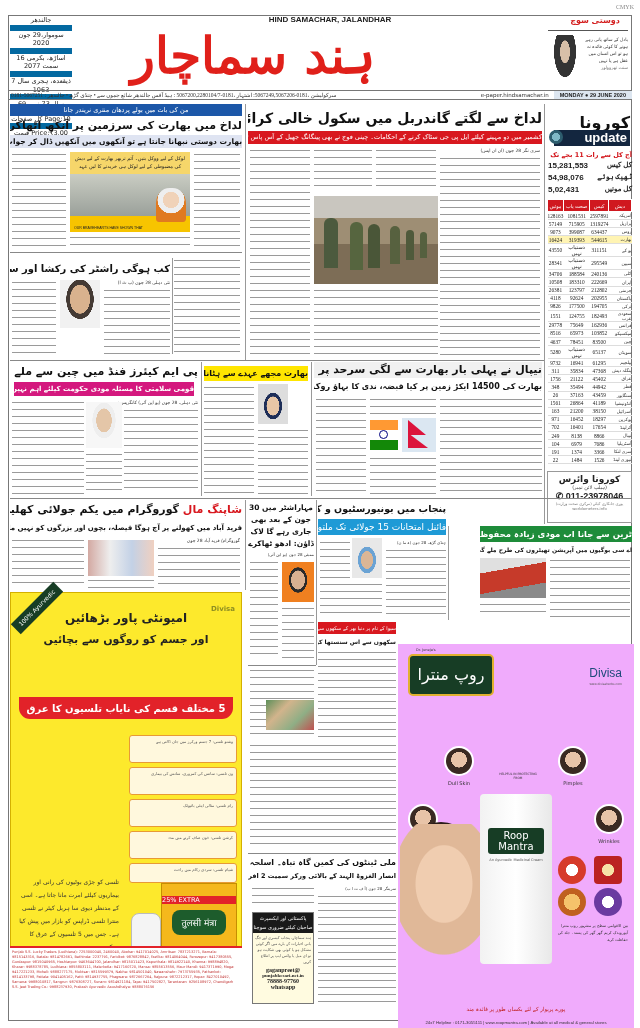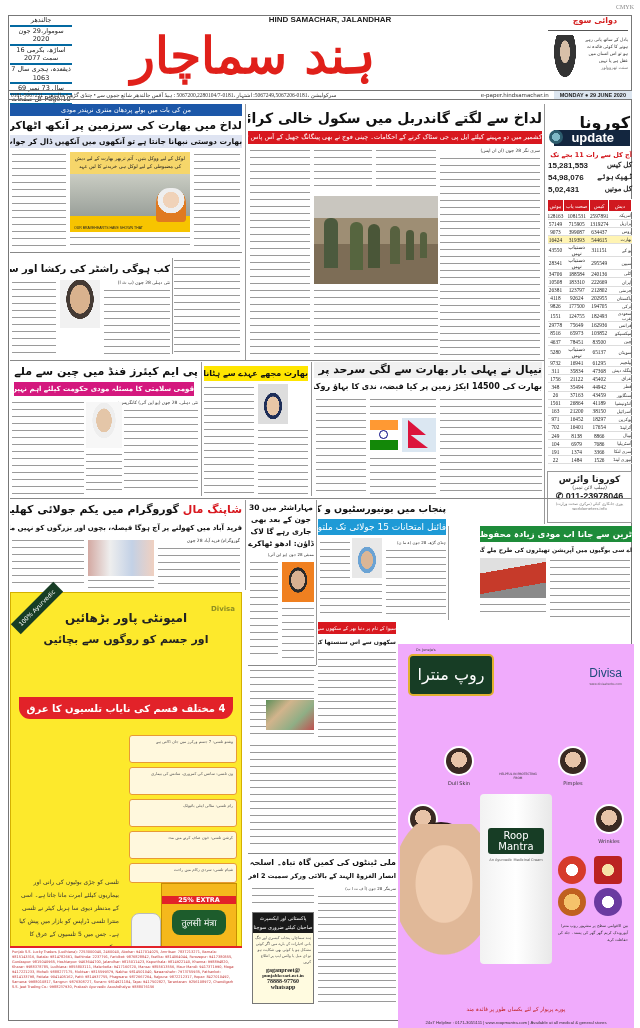--- a/index.html
+++ b/index.html
@@ -2,42 +2,42 @@
 <html><head>
 <meta charset="utf-8">
 <style>
 *{box-sizing:border-box;margin:0;padding:0}
 body{width:640px;height:1028px;background:#fff;font-family:"DejaVu Sans",sans-serif;position:relative;overflow:hidden;color:#222}
 .rtl{direction:rtl;text-align:right}
 .frame{position:absolute;left:8px;top:15px;width:624px;height:1006px;border:1px solid #777}
 .cmyk{position:absolute;right:6px;top:4px;font-size:6px;color:#888;font-family:"Liberation Serif",serif}
 
 .mast-left{position:absolute;left:10px;top:16px;width:62px;height:72px;font-size:6.5px;text-align:center;line-height:8.6px}
-.mast-left div{border-bottom:2px solid #0369a1}
+.mast-left div{border-bottom:6px solid #0369a1}
 .mast-left div:last-child{border:none}
 .eng-title{position:absolute;left:240px;top:15px;width:180px;text-align:center;font-size:8px;font-weight:bold;font-family:"Liberation Sans",sans-serif}
 .logo{position:absolute;left:98px;top:22px;width:310px;height:68px;font-family:"DejaVu Serif",serif;font-size:50px;font-weight:bold;color:#e0201a;text-align:center;line-height:68px;direction:rtl;letter-spacing:-1px}
 .thought-title{position:absolute;left:560px;top:16px;width:70px;text-align:center;font-size:8px;color:#d42020;font-weight:bold}
 .thought-rule{position:absolute;left:548px;top:30px;width:80px;border-top:1px solid #555}
 .sage{position:absolute;left:548px;top:35px;width:34px;height:56px;background:radial-gradient(ellipse at 50% 30%,#d8c0a8 0 20%,#333 21% 45%,#fff 46%)}
 .thought-text{position:absolute;left:584px;top:36px;width:44px;font-size:4.5px;line-height:7px;color:#333}
 .dateline{position:absolute;left:8px;top:90px;width:624px;height:10px;border-top:1px solid #777;border-bottom:1px solid #777;font-size:5.5px;line-height:9px;display:flex;justify-content:space-between;white-space:nowrap;overflow:hidden}
 .dateline .dl-date{background:#dde6f0;padding:0 6px;font-weight:bold;font-family:"Liberation Sans",sans-serif}
 .dateline .dl-phones{padding-left:3px;color:#333;font-family:"Liberation Serif",serif}
 .dateline .dl-web{color:#333}
 
 .bar{position:absolute;color:#fff;font-size:8px;font-weight:bold;text-align:center;direction:rtl;white-space:nowrap;overflow:hidden}
 .hl{position:absolute;font-weight:bold;direction:rtl;text-align:center;white-space:nowrap;overflow:hidden;color:#111}
 .txt{position:absolute;font-size:4px;line-height:7px;color:#555;direction:rtl;text-align:justify;overflow:hidden;background:repeating-linear-gradient(#fff 0 2px,#9a9a9a 2px 3.3px,#fff 3.3px 7px)}
 .photo{position:absolute;overflow:hidden}
 .vrule{position:absolute;border-left:1px solid #999}
 .hrule{position:absolute;border-top:1px solid #888}
 
 .cor-title{position:absolute;left:545px;top:113px;width:85px;font-size:16px;font-weight:bold;color:#111;text-align:right}
-.cor-update{position:absolute;left:554px;top:130px;width:76px;height:16px;background:#13263f;color:#fff;font-family:"Liberation Sans",sans-serif;font-weight:bold;font-size:13px;line-height:16px;text-align:right;padding-right:16px}
+.cor-update{position:absolute;left:554px;top:130px;width:76px;height:16px;background:#13263f;color:#fff;font-family:"Liberation Sans",sans-serif;font-weight:bold;font-size:13px;line-height:16px;text-align:right;padding-right:3px}
 .cor-sub{position:absolute;left:548px;top:151px;width:84px;font-size:6.5px;color:#d2141a;font-weight:bold;text-align:right;direction:rtl}
 .cor-stat{position:absolute;left:548px;width:84px;display:flex;justify-content:space-between;font-size:8px;font-weight:bold;font-family:"Liberation Sans",sans-serif}
 .cor-stat .lab{font-size:7px;direction:rtl}
 .cor-table{position:absolute;left:547px;top:199px;width:85px;border-collapse:collapse;font-family:"Liberation Serif",serif;font-size:5.3px}
 .cor-table th{background:#d0181f;color:#fff;font-size:5px;height:12px;border:1px solid #fff;font-weight:normal}
 .cor-table td{height:8.1px;text-align:center;border-bottom:1px solid #ddd;padding:0}
 .cor-table tr.hi td{background:#fff4b3}
 .cor-table td.st{font-size:4.5px;direction:rtl;text-align:right;color:#333}
 .helpline{position:absolute;left:547px;top:471px;width:85px;height:52px;border:1px solid #999;text-align:center}
 .helpline .h1{font-size:9px;font-weight:bold;margin-top:2px}
@@ -51,21 +51,21 @@
 .ad1 .h{position:absolute;left:0;width:100%;text-align:center;font-weight:bold;direction:rtl}
 .ad1 .green-pill{position:absolute;left:16px;top:86px;width:200px;height:22px;background:#1f5e2e;border-radius:11px;color:#fff;font-size:10px;font-weight:bold;text-align:center;line-height:22px;direction:rtl}
 .ad1 .red-pill{position:absolute;left:8px;top:104px;width:214px;height:22px;background:#e22229;border-radius:0 0 11px 11px;color:#fff;font-size:10px;font-weight:bold;text-align:center;line-height:24px;direction:rtl}
 .ad1 .brand{position:absolute;left:14px;top:142px;width:96px;height:118px;background:#205a2a;border-radius:10px;color:#fff;font-size:22px;font-weight:bold;text-align:center;direction:rtl;line-height:36px;padding-top:18px}
 .ad1 .brand small{display:block;font-size:4px;line-height:6px;color:#ddd}
 .ad1 .benefit{position:absolute;left:118px;width:108px;height:28px;background:#fff8dd;border:1px solid #e89a35;border-radius:3px;font-size:4px;line-height:6px;color:#555;direction:rtl;padding:3px}
 .ad1 .body{position:absolute;left:8px;top:282px;width:100px;font-size:6px;line-height:13px;color:#333;direction:rtl;text-align:right}
 .ad1 .notice{position:absolute;left:8px;top:378px;width:116px;height:38px;background:#e22229;color:#fff;font-size:5.5px;line-height:11px;direction:rtl;text-align:right;padding:2px}
 .ad1 .notice span{background:#223d9a;padding:0 2px}
 .ad1 .box{position:absolute;left:150px;top:290px;width:76px;height:86px;background:#f5b81c;border:1px solid #c58f00}
-.ad1 .box .extra{background:#e22229;color:#fff;font-size:6.5px;font-weight:bold;text-align:center;margin-top:12px}
+.ad1 .box .extra{background:#e22229;color:#fff;font-size:6.5px;font-weight:normal;margin-top:12px}
 .ad1 .box .nm{background:#1d5c2c;color:#fff;font-size:9px;margin:6px 10px;text-align:center;border-radius:8px;padding:6px 0}
 .ad1 .bottle{position:absolute;left:120px;top:320px;width:30px;height:60px;background:#f4f4f4;border:1px solid #bbb;border-radius:8px 8px 3px 3px}
 .ad-dealers{position:absolute;left:10px;top:946px;width:232px;height:72px;background:#fff;font-size:3.5px;line-height:5px;color:#c03030;padding:2px;overflow:hidden;border-top:2px solid #e22229}
 .ad2{position:absolute;left:398px;top:644px;width:236px;height:398px;background:#f0abfc}
 .ad2 .logo2{position:absolute;left:10px;top:10px;width:86px;height:42px;background:#173d25;border:2px solid #e0b030;border-radius:5px;color:#fff;font-size:16px;text-align:center;line-height:38px;direction:rtl}
 .ad2 .divisa{position:absolute;right:12px;top:22px;font-size:12px;color:#1d4a7a;font-family:"Liberation Sans",sans-serif}
 .ad2 .face{position:absolute;width:30px;height:30px;border-radius:50%;background:radial-gradient(circle at 50% 45%,#e8c4a8 0 40%,#3a2a22 41%);border:2px solid #fff}
 .ad2 .flabel{position:absolute;font-size:5px;color:#333;text-align:center;width:40px}
 .ad2 .tube{position:absolute;left:82px;top:82px;width:72px;height:170px;background:linear-gradient(90deg,#f2f2f2,#fff,#e8e8e8);border-radius:4px}
 .ad2 .tube .lbl{position:absolute;left:8px;top:34px;width:56px;height:26px;background:#173d25;color:#fff;font-size:10px;text-align:center;line-height:11px;border-radius:3px;padding-top:2px}
@@ -91,37 +91,37 @@
   <div class="rtl" style="text-align:center">جالندھر</div>
   <div>سوموار،29 جون 2020</div>
   <div>16 اساڑھ، بکرمی سمت 2077</div>
   <div>7 ذیقعدہ، ہجری سال 1063</div>
   <div>سال 73 نمبر 69</div>
   <div>کل صفحات Page:10</div>
   <div>قیمت Price:₹3.00</div>
 </div>
 <div class="eng-title">HIND SAMACHAR, JALANDHAR</div>
 <div class="logo">ہند سماچار</div>
-<div class="thought-title">دوائی سوچ</div>
+<div class="thought-title">دوستی سوچ</div>
 <div class="thought-rule"></div>
 <div class="sage"></div>
 <div class="thought-text rtl">
   <span>بادل کے ساتھ پانی رہے ہونے کا کوئی فائدہ نہ ہو تو اس انسان میں عقل ہے یا نہیں</span><br>
   <span style="color:#777">سنت تھروولور</span>
 </div>
 
 <div class="dateline">
   <span class="dl-phones">0181-5067251 : سرکولیشن ،0181-5067249,5067206: اشتہار ،0181-5067200,2280104/7 : ہیڈ آفس جالندھر  شائع  جموں سے  •  چنڈی گڑھ  •  جالندھر</span>
   <span style="display:flex">
     <span class="dl-web" style="padding:0 5px">e-paper.hindsamachar.in</span>
     <span class="dl-date">MONDAY ● 29 JUNE 2020</span>
   </span>
 </div>
 
-<div class="bar" style="left:10px;top:104px;width:232px;height:12px;background:#1c57a8;font-size:6.5px;line-height:12px;font-weight:normal">من کی بات میں بولے پردھان منتری نریندر مودی</div>
+<div class="bar" style="left:10px;top:104px;width:232px;height:12px;background:#1c57a8;font-size:6.5px;line-height:12px;font-weight:normal">من کی بات میں بولے پردھان منتری نریندر جانا</div>
 <div class="hl" style="left:10px;top:118px;width:232px;font-size:11px;line-height:16px">لداخ میں بھارت کی سرزمین پر آنکھ اٹھاکر دیکھنے والوں کو ملا کرارا جواب</div>
 <div class="hl" style="left:10px;top:135px;width:232px;height:13px;font-size:7.5px;line-height:13px;background:#dfe4f2">بھارت دوستی نبھانا جانتا ہے تو آنکھوں میں آنکھیں ڈال کر جواب دینا بھی جانتا ہے</div>
 <div class="txt" style="left:12px;top:152px;width:54px;height:95px"></div>
 <div class="photo" style="left:70px;top:152px;width:120px;height:80px;background:linear-gradient(#f6d66a 0 28%,#c9ccc2 28%,#9aa09a 80%,#f7c400 80%)">
   <div class="rtl" style="font-size:5px;line-height:8px;padding:2px 4px;color:#222;text-align:center">لوکل کے لیے ووکل بنیں۔ آتم نربھر بھارت کے لیے دیش کی مضبوطی کے لیے لوکل ہی خریدنے کا لیں عہد</div>
   <div style="position:absolute;right:4px;bottom:10px;width:30px;height:34px;border-radius:45% 45% 10% 10%;background:radial-gradient(circle at 50% 35%,#f0d2b8 0 30%,#eee 31% 50%,#e07a20 51%)"></div>
   <div style="position:absolute;left:4px;bottom:2px;font-size:3.5px;color:#222;font-family:'Liberation Sans',sans-serif">OUR BRAVEHEARTS HAVE SHOWN THAT</div>
 </div>
 <div class="txt" style="left:70px;top:235px;width:120px;height:12px"></div>
 <div class="txt" style="left:194px;top:152px;width:46px;height:95px"></div>
@@ -456,21 +456,21 @@
   <div class="em" style="font-size:5px">punjabkesari.net.in</div>
   <div class="em">78888-97760</div>
   <div class="em">whatsapp</div>
 </div>
 
 <div class="ad1">
   <div class="ribbon">100% Ayurvedic</div>
   <div class="divisa">Divisa</div>
   <div class="h" style="top:40px;font-size:11px">اور جسم کو روگوں سے بچائیں</div>
   <div class="h" style="top:18px;font-size:12px">امیونٹی پاور بڑھائیں</div>
-  <div class="red-pill">4 مختلف قسم کی نایاب تلسیوں کا عرق</div>
+  <div class="red-pill">5 مختلف قسم کی نایاب تلسیوں کا عرق</div>
   <div class="benefit" style="top:142px">وشنو تلسی: 7 جسم ورکرز میں جان ڈالتی ہے</div>
   <div class="benefit" style="top:174px">ون تلسی: سانس کی کمزوری، سانس کی بیماری</div>
   <div class="benefit" style="top:206px">رام تلسی: مثالی اینٹی بائیوٹک</div>
   <div class="benefit" style="top:238px">کرشن تلسی: خون صاف کرنے میں مدد</div>
   <div class="benefit" style="top:270px;height:20px">شیام تلسی: سردی زکام میں راحت</div>
   <div class="body">تلسی کو جڑی بوٹیوں کی رانی اور بیماریوں کیلئے امرت مانا جاتا ہے۔ اسی کے مدنظر دیوی سا ہربل کیئر نے تلسی منترا تلسی ڈراپس کو بازار میں پیش کیا ہے۔ جس میں 5 تلسیوں کے عرق کا مرکب ہے۔</div>
   <div class="notice"><span>ضروری اطلاع: پیکنگ، نام، اشتہار وغیرہ سے سادہ دھوکے سے بچیں اور صرف بہترین تلسی منترا ہی خریدیں۔</span></div>
   <div class="bottle"></div>
   <div class="box">
     <div class="extra">25% EXTRA</div>

